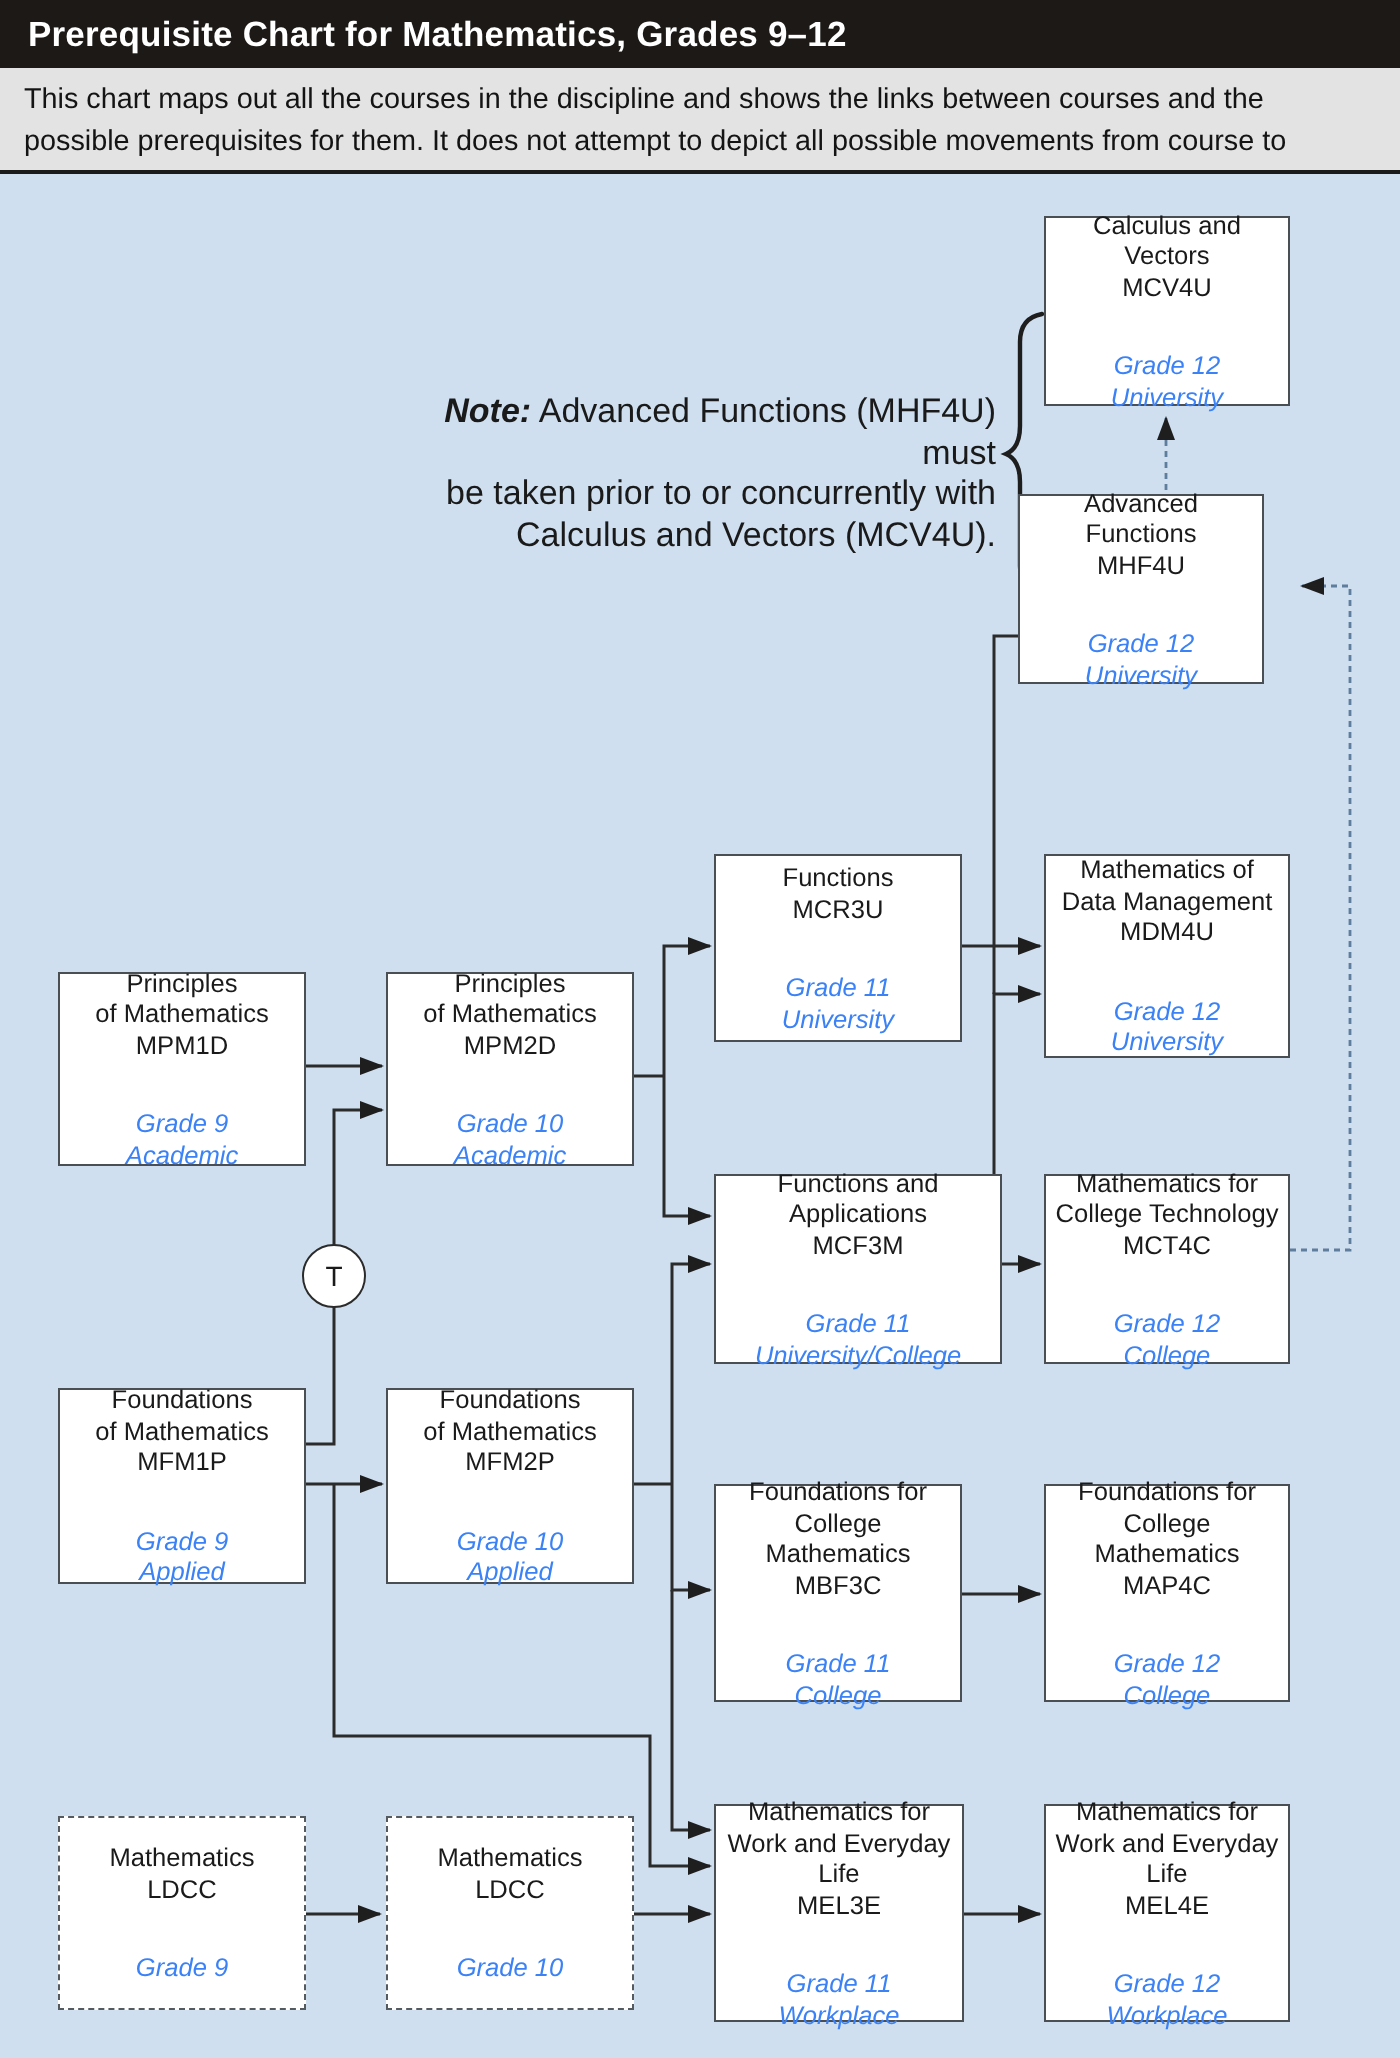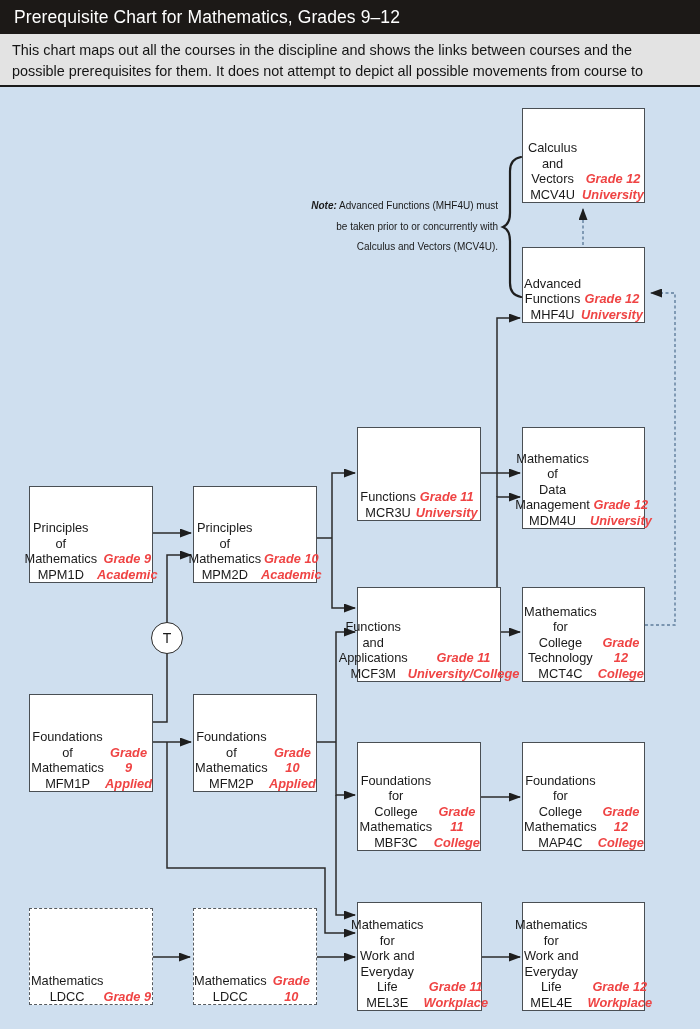--- a/index.html
+++ b/index.html
@@ -4,40 +4,40 @@
 <style>
   html,body{margin:0;padding:0;background:#fff;}
   #page{
     position:relative;width:700px;height:1029px;overflow:hidden;
     font-family:"Liberation Sans",sans-serif;color:#1c1c1c;
     box-shadow:inset 0 0 0 2px #1b1b1b;background:#cfdfef;
   }
   
   .hdr{position:absolute;left:0;top:0;width:700px;height:34px;background:#1c1917;
        display:flex;align-items:center;box-sizing:border-box;padding:0 14px;}
-  .hdr-title{color:#ffffff;font-size:17.5px;font-weight:normal;letter-spacing:.1px;text-align:center;}
+  .hdr-title{color:#ffffff;font-size:17.5px;font-weight:bold;letter-spacing:.1px;text-align:center;}
   
   .intro{position:absolute;left:0;top:34px;width:700px;height:53px;background:#e3e3e3;
          box-sizing:border-box;border-bottom:2px solid #1b1b1b;padding:6px 12px 0 12px;}
   .intro-text{font-size:14.4px;line-height:21px;color:#141414;}
   
   .chart{position:absolute;left:0;top:87px;width:700px;height:942px;background:#cfdfef;}
   svg.wires{position:absolute;left:0;top:0;width:700px;height:1029px;pointer-events:none;}
   
   .course{
     position:absolute;background:#ffffff;border:1px solid #4a4f54;box-sizing:border-box;
-    display:flex;flex-direction:row;align-items:flex-end;justify-content:center;
+    display:flex;flex-direction:column;align-items:center;justify-content:center;
     row-gap:24px;text-align:center;z-index:3;
   }
   .course.dashed{border:1px dashed #555a5f;}
   .c-title{font-size:12.8px;line-height:15.5px;white-space:pre-line;color:#1a1a1a;}
-  .c-grade{font-size:12.8px;line-height:15.5px;white-space:pre-line;font-style:italic;color:#ef4444;font-weight:bold;}
+  .c-grade{font-size:12.8px;line-height:15.5px;white-space:pre-line;font-style:italic;color:#3b82f6;}
   
   .note{position:absolute;right:202px;top:196px;width:290px;text-align:right;z-index:3;
-        font-size:10px;line-height:20.5px;color:#1a1a1a;}
+        font-size:17px;line-height:20.5px;color:#1a1a1a;}
   .note-label{font-weight:bold;font-style:italic;}
   .note-body{white-space:pre-line;}
   
   .tcircle{position:absolute;left:151px;top:622px;width:32px;height:32px;border-radius:50%;
            background:#ffffff;border:1.5px solid #2b2b2b;box-sizing:border-box;z-index:3;
            display:flex;align-items:center;justify-content:center;
            font-size:14px;color:#1a1a1a;}
 </style>
 </head>
 <body>
@@ -100,21 +100,21 @@
   </div>
 
   <div class="course" style="left:522px;top:108px;width:123px;height:95px">
     <div class="c-title">Calculus and
 Vectors
 MCV4U</div>
     <div class="c-grade">Grade 12
 University</div>
   </div>
 
-  <div class="course" style="left:522px;top:247px;width:123px;height:76px">
+  <div class="course" style="left:509px;top:247px;width:123px;height:95px">
     <div class="c-title">Advanced
 Functions
 MHF4U</div>
     <div class="c-grade">Grade 12
 University</div>
   </div>
 
   <div class="course" style="left:357px;top:427px;width:124px;height:94px">
     <div class="c-title">Functions
 MCR3U</div>

